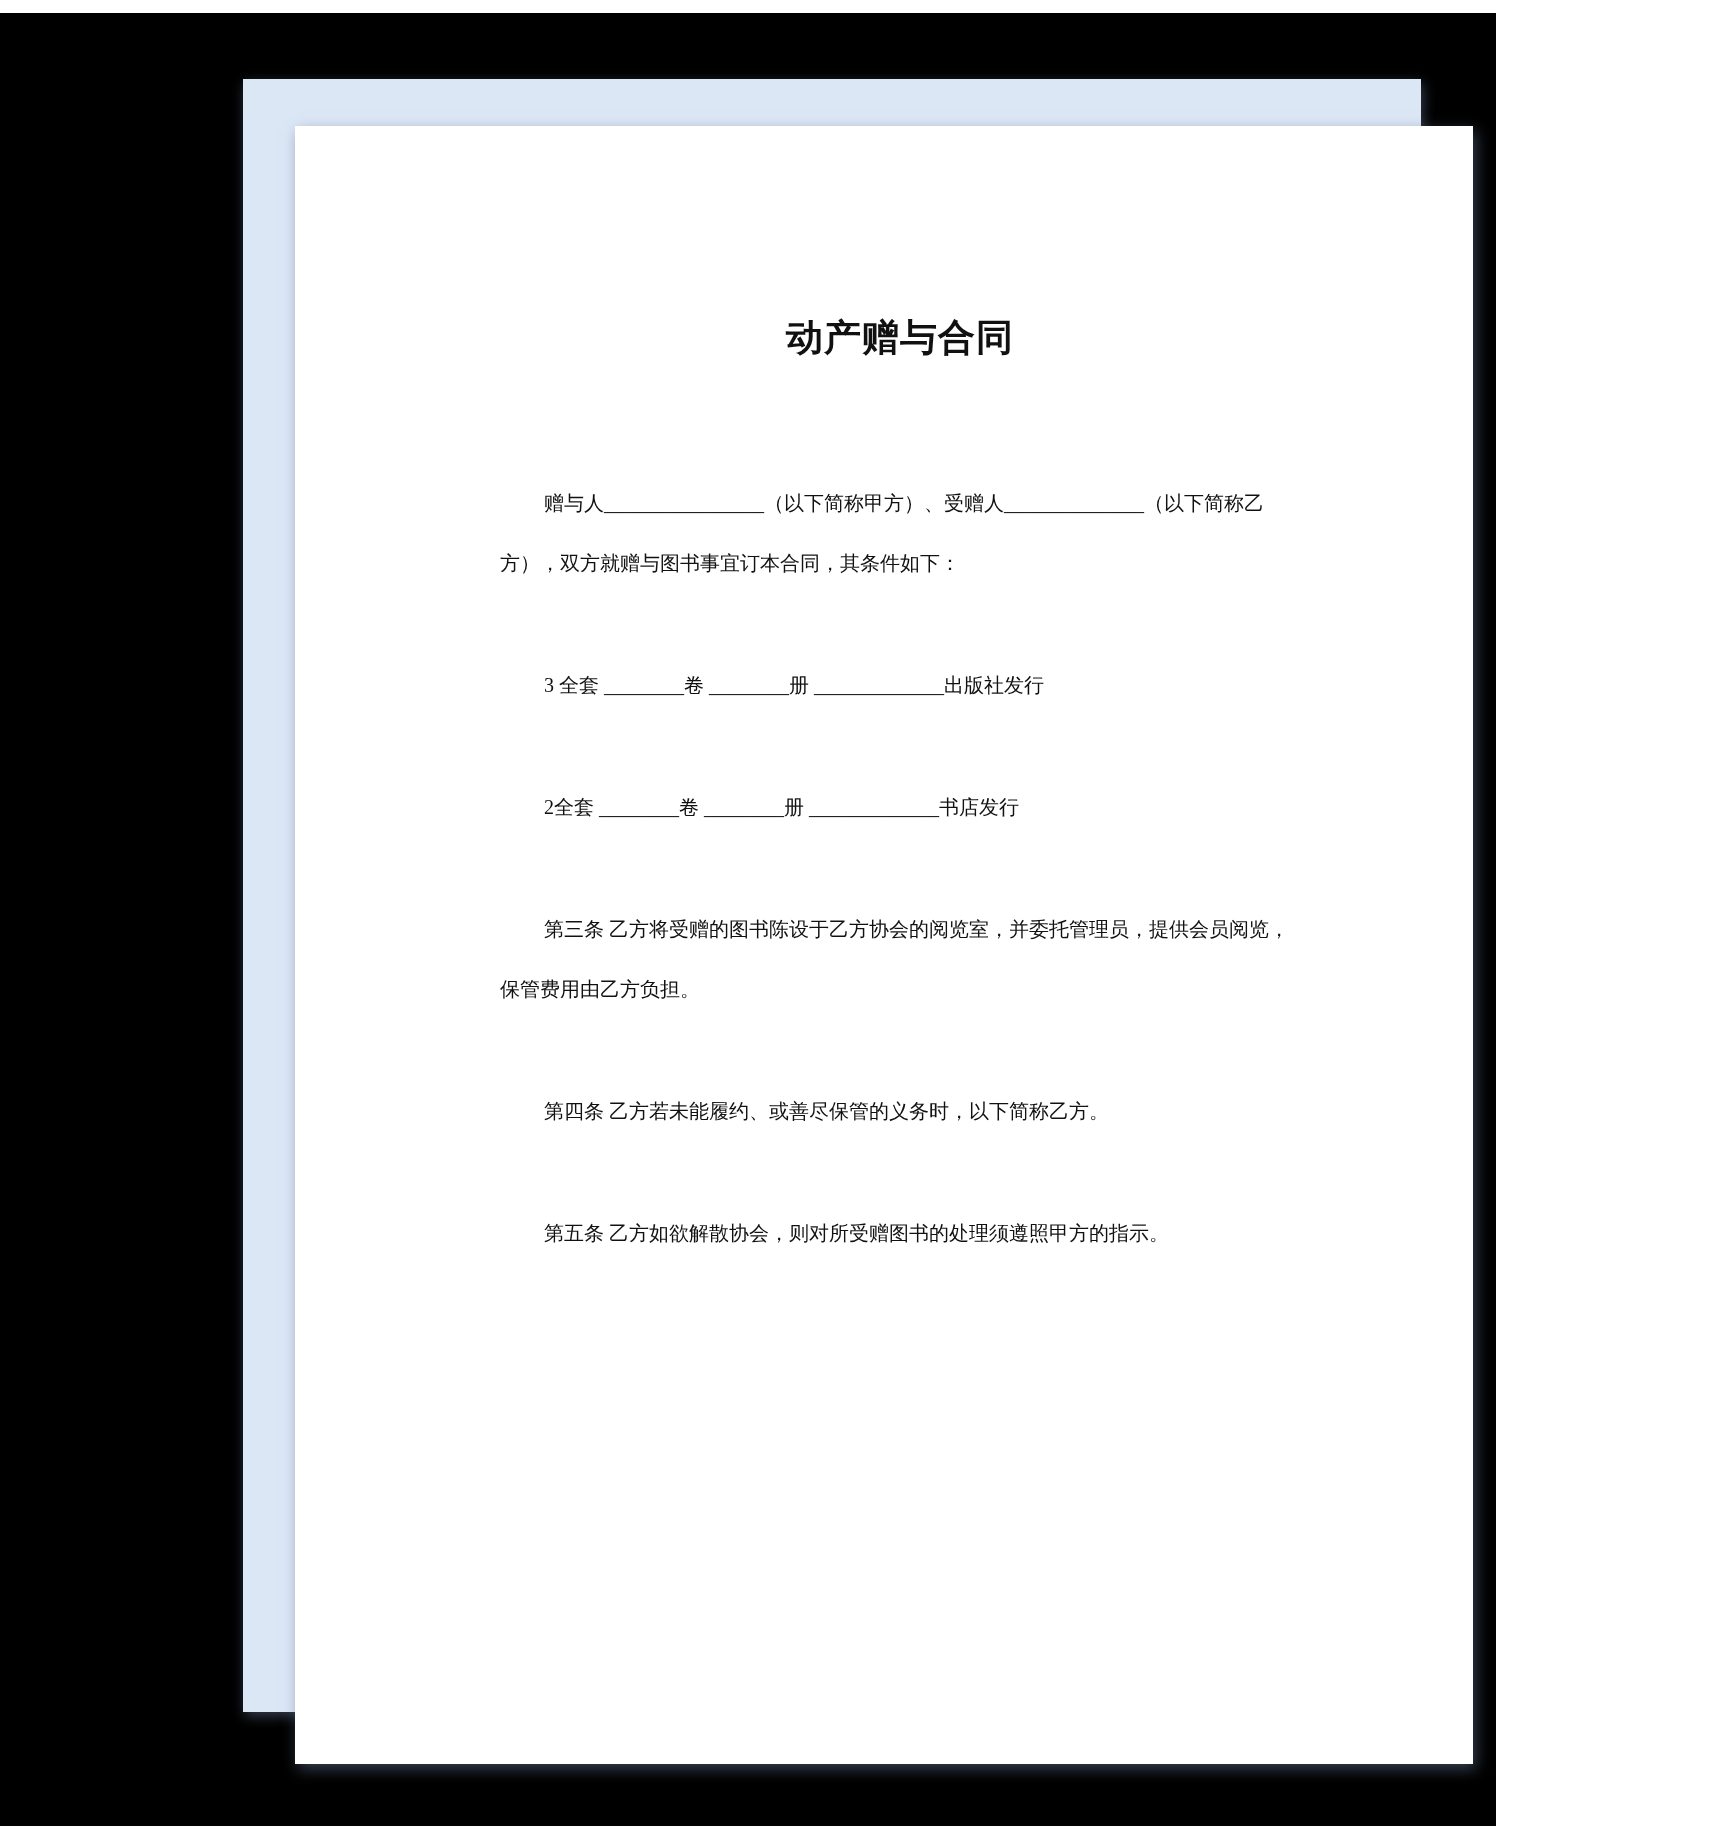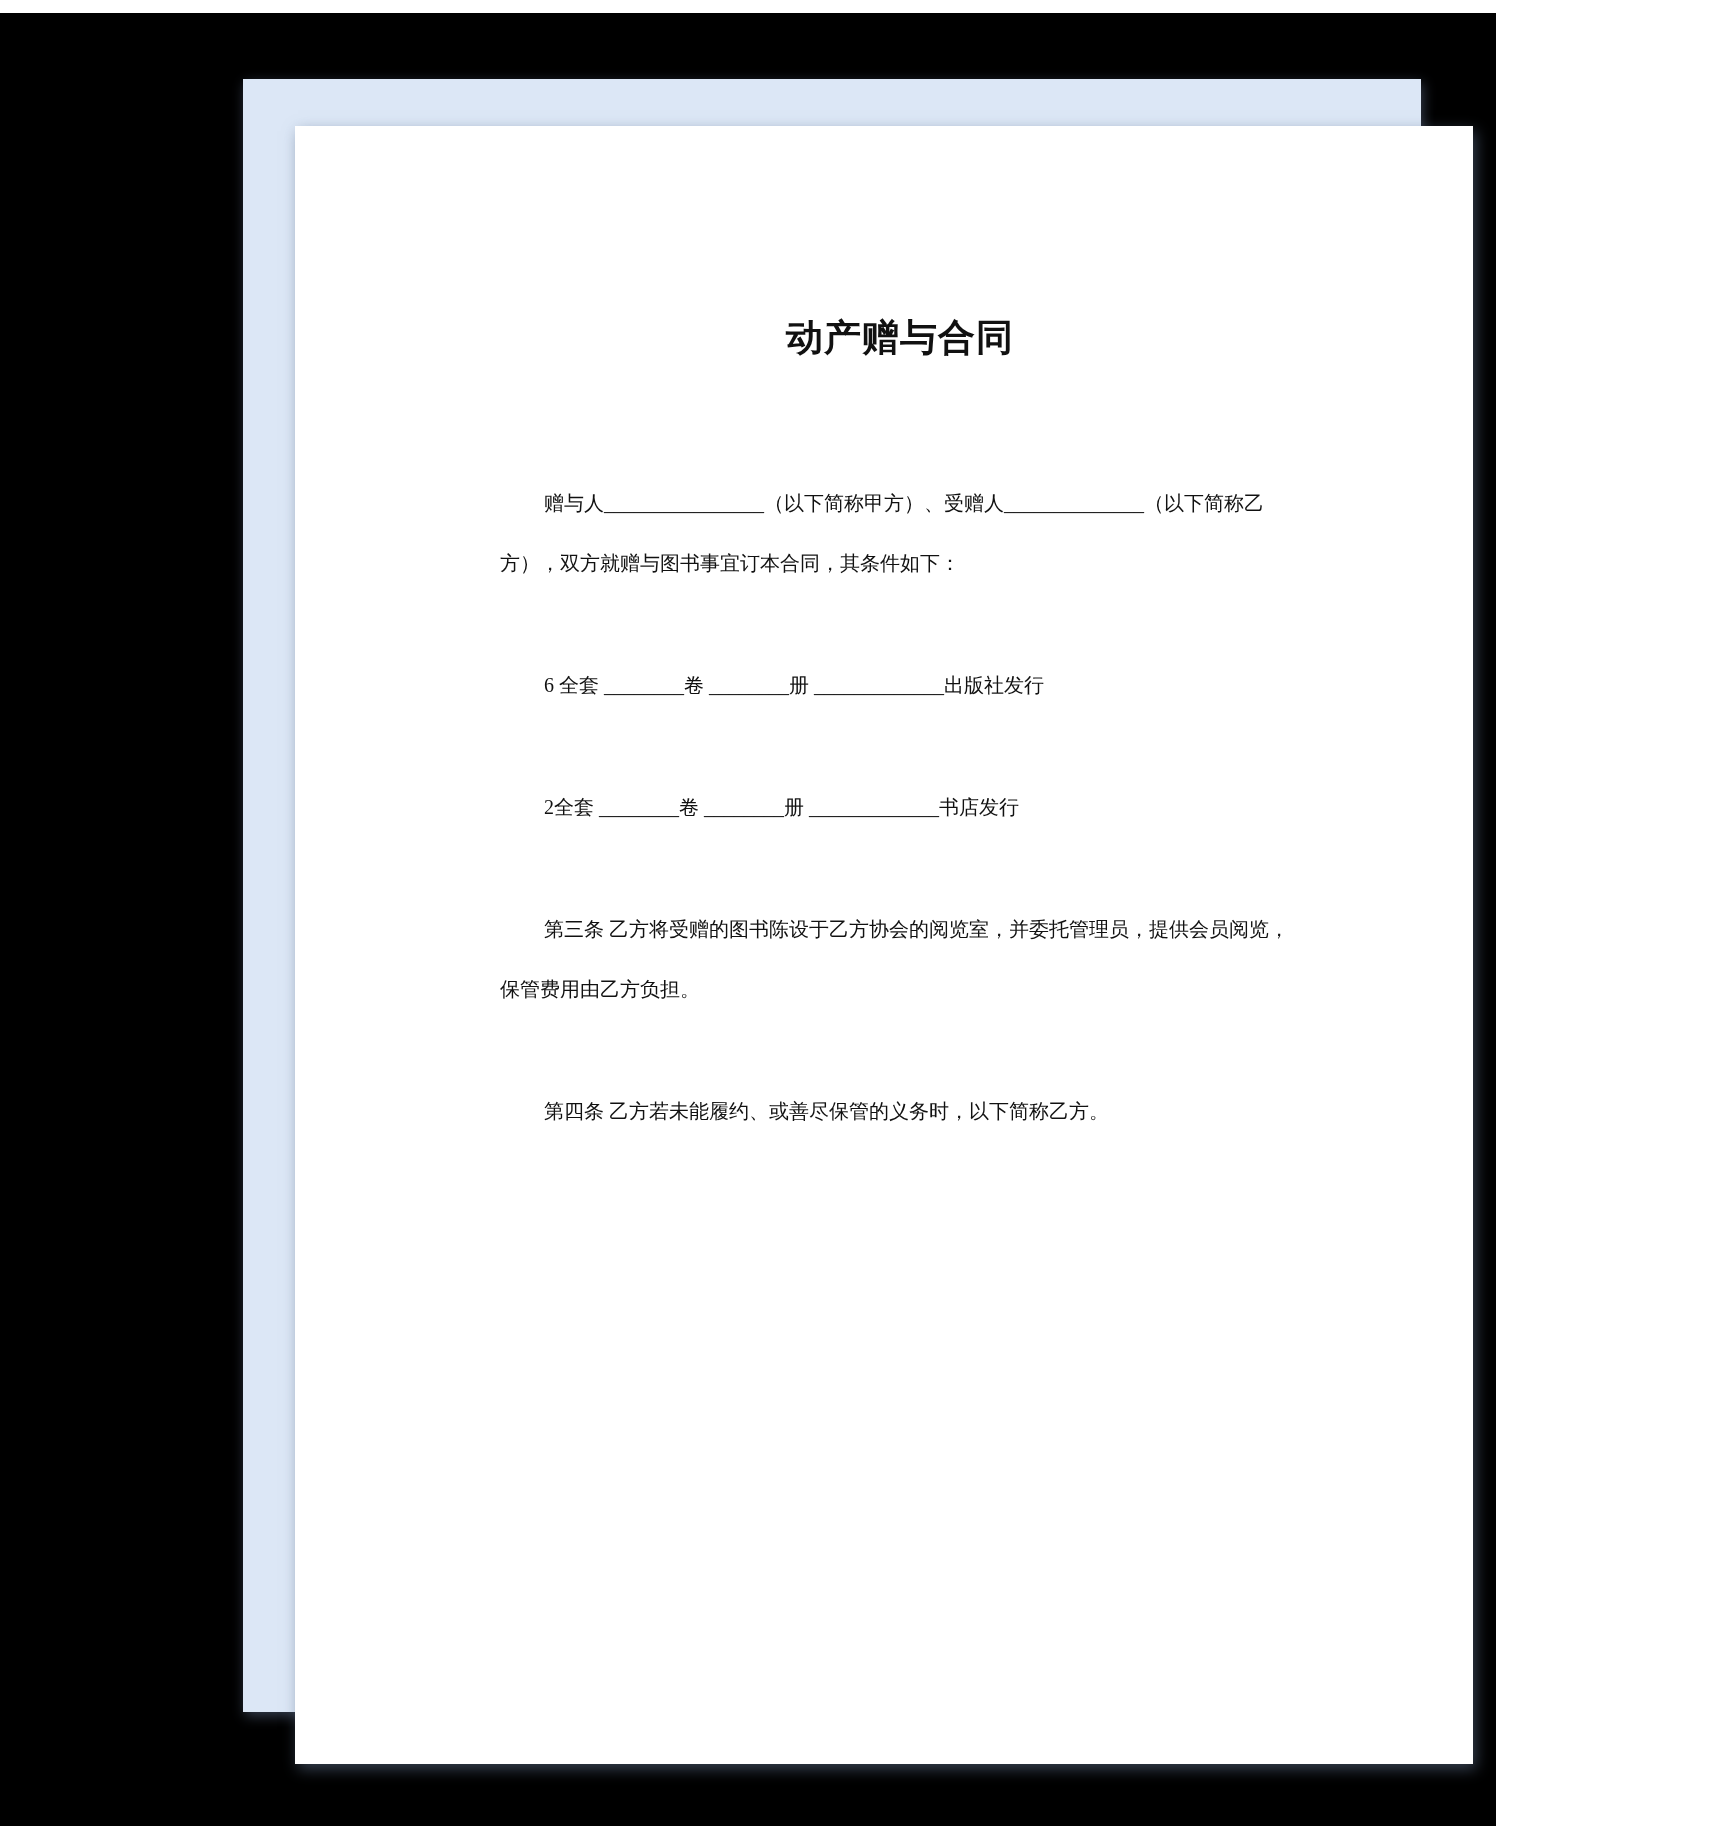--- a/index.html
+++ b/index.html
@@ -64,23 +64,24 @@
 <body>
 
 <div class="canvas">
   <div class="page back"></div>
   <div class="page front">
     <h1 class="doc-title" title="动产赠与合同"><span>动产赠与合同</span></h1>
 
     <p class="para first">赠与人________________（以下简称甲方）、受赠人______________（以下简称乙方），双方就赠与图书事宜订本合同，其条件如下：</p>
 
 
-    <p class="para">6 全套 ________卷 ________册 _____________出版社发行</p>
+    <p class="para">3 全套 ________卷 ________册 _____________出版社发行</p>
 
     <p class="para">2全套 ________卷 ________册 _____________书店发行</p>
 
 
     <p class="para">第三条 乙方将受赠的图书陈设于乙方协会的阅览室，并委托管理员，提供会员阅览，保管费用由乙方负担。</p>
 
     <p class="para">第四条 乙方若未能履约、或善尽保管的义务时，以下简称乙方。</p>
 
+    <p class="para">第五条 乙方如欲解散协会，则对所受赠图书的处理须遵照甲方的指示。</p>
   </div>
 </div>
 
 </body></html>

